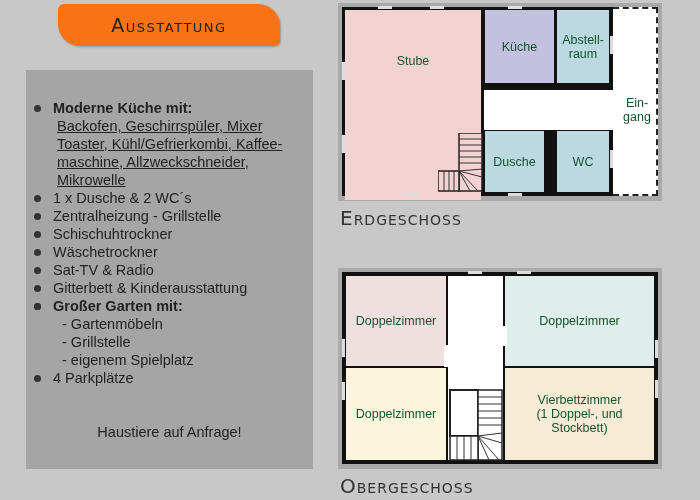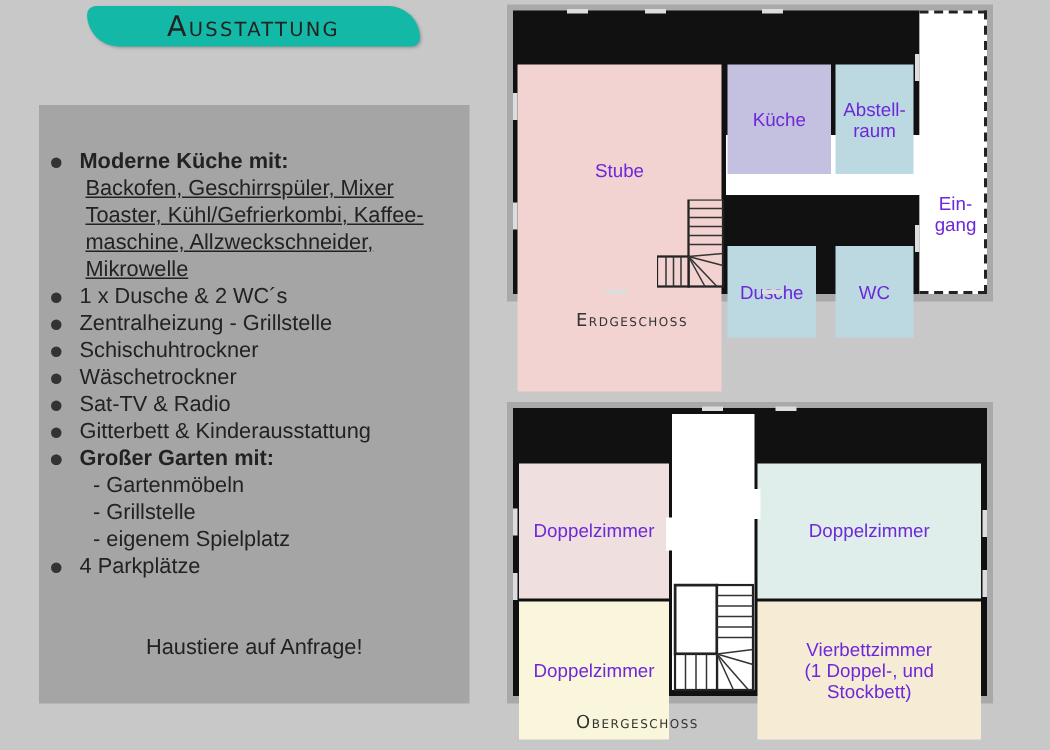--- a/index.html
+++ b/index.html
@@ -1,30 +1,30 @@
 <!DOCTYPE html>
 <html><head>
 <meta charset="utf-8">
 <style>
   html,body{margin:0;padding:0;}
   body{width:700px;height:500px;background:#c8c8c8;position:relative;overflow:hidden;font-family:"Liberation Sans",sans-serif;}
-  .title-tab{position:absolute;left:58px;top:4px;width:222px;height:27px;background:#14b8a6;border-radius:6px 22px 6px 22px;box-shadow:1px 1px 2px #999;display:flex;align-items:center;justify-content:center;}
+  .title-tab{position:absolute;left:58px;top:4px;width:222px;height:42px;background:#f97316;border-radius:6px 22px 6px 22px;box-shadow:1px 1px 2px #999;display:flex;align-items:center;justify-content:center;}
   .title-tab span{font-family:"DejaVu Sans",sans-serif;font-size:19px;letter-spacing:1.5px;color:#222;font-variant:small-caps;}
   .panel{position:absolute;left:26px;top:70px;width:287px;height:399px;background:#a5a5a5;}
   .list{position:absolute;left:0;top:29px;font-size:14.5px;line-height:18px;color:#222;}
   .li{position:relative;padding-left:27px;}
   .li .bul{position:absolute;left:8px;top:6px;width:7px;height:7px;border-radius:50%;background:#333;}
   .b{font-weight:bold;}
   .sub2{padding-left:27px;text-decoration:underline;}
   .note{position:absolute;left:0;width:287px;top:354px;text-align:center;font-size:14.5px;color:#222;}
 
   .frame{position:absolute;background:#a9a9a9;}
   .plan{position:absolute;background:#111;}
-  .room{position:absolute;display:flex;align-items:center;justify-content:center;text-align:center;font-size:12.5px;line-height:14px;color:#6d28d9;margin-top:33px;}
-  .caption{position:absolute;font-family:"DejaVu Sans",sans-serif;font-variant:small-caps;font-size:12px;letter-spacing:1px;color:#333;margin-left:44px;}
+  .room{position:absolute;display:flex;align-items:center;justify-content:center;text-align:center;font-size:12.5px;line-height:14px;color:#14532d;}
+  .caption{position:absolute;font-family:"DejaVu Sans",sans-serif;font-variant:small-caps;font-size:20px;letter-spacing:1px;color:#333;}
   .stairs{position:absolute;}
 </style>
 </head>
 <body>
 
 <div class="title-tab">
   <span>Ausstattung</span>
 </div>
 
 <div class="panel">
@@ -60,21 +60,21 @@
 </div>
 
 <div class="frame" style="left:338px;top:3px;width:324px;height:198px;"></div>
 <div class="plan" style="left:342px;top:7px;width:271px;height:189px;"></div>
 
 <div style="position:absolute;left:613px;top:7px;width:45px;height:189px;background:#fff;border-top:2px dashed #222;border-right:2px dashed #222;border-bottom:2px dashed #222;box-sizing:border-box;"></div>
 
 <div style="position:absolute;left:484px;top:90px;width:129px;height:40px;background:#fff;"></div>
 <div style="position:absolute;left:608px;top:90px;width:10px;height:40px;background:#fff;"></div>
 
-<div class="room" style="left:345px;top:10px;width:136px;height:218px;background:#f2d3d1;align-items:flex-start;padding-top:64px;box-sizing:border-box;">
+<div class="room" style="left:345px;top:10px;width:136px;height:190px;background:#f2d3d1;align-items:flex-start;padding-top:44px;box-sizing:border-box;">
   <span>Stube</span>
 </div>
 <div class="room" style="left:485px;top:10px;width:69px;height:73px;background:#c3c1df;">
   <span>Küche</span>
 </div>
 <div class="room" style="left:557px;top:10px;width:52px;height:73px;background:#bcd9e2;flex-direction:column;">
   <span>Abstell-</span>
   <span>raum</span>
 </div>
 <div class="room" style="left:485px;top:131px;width:59px;height:61px;background:#bcd9e2;">

